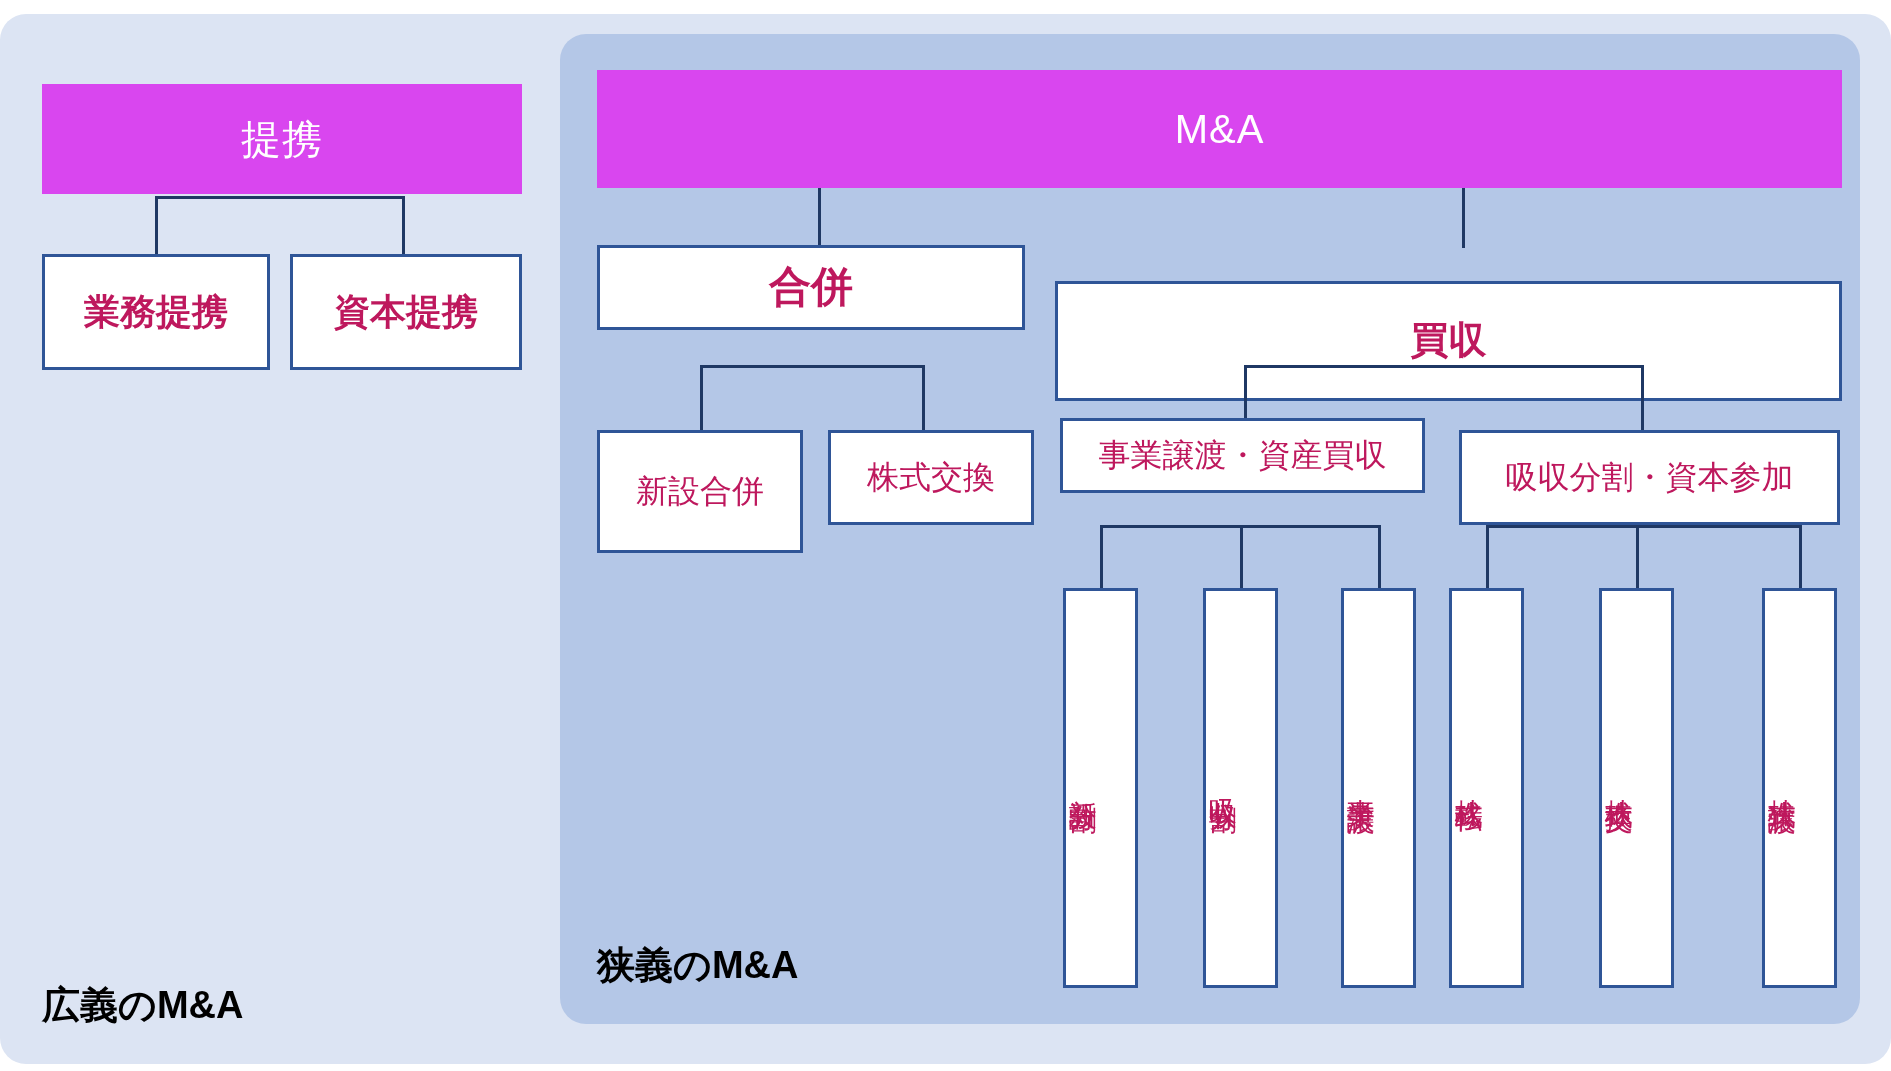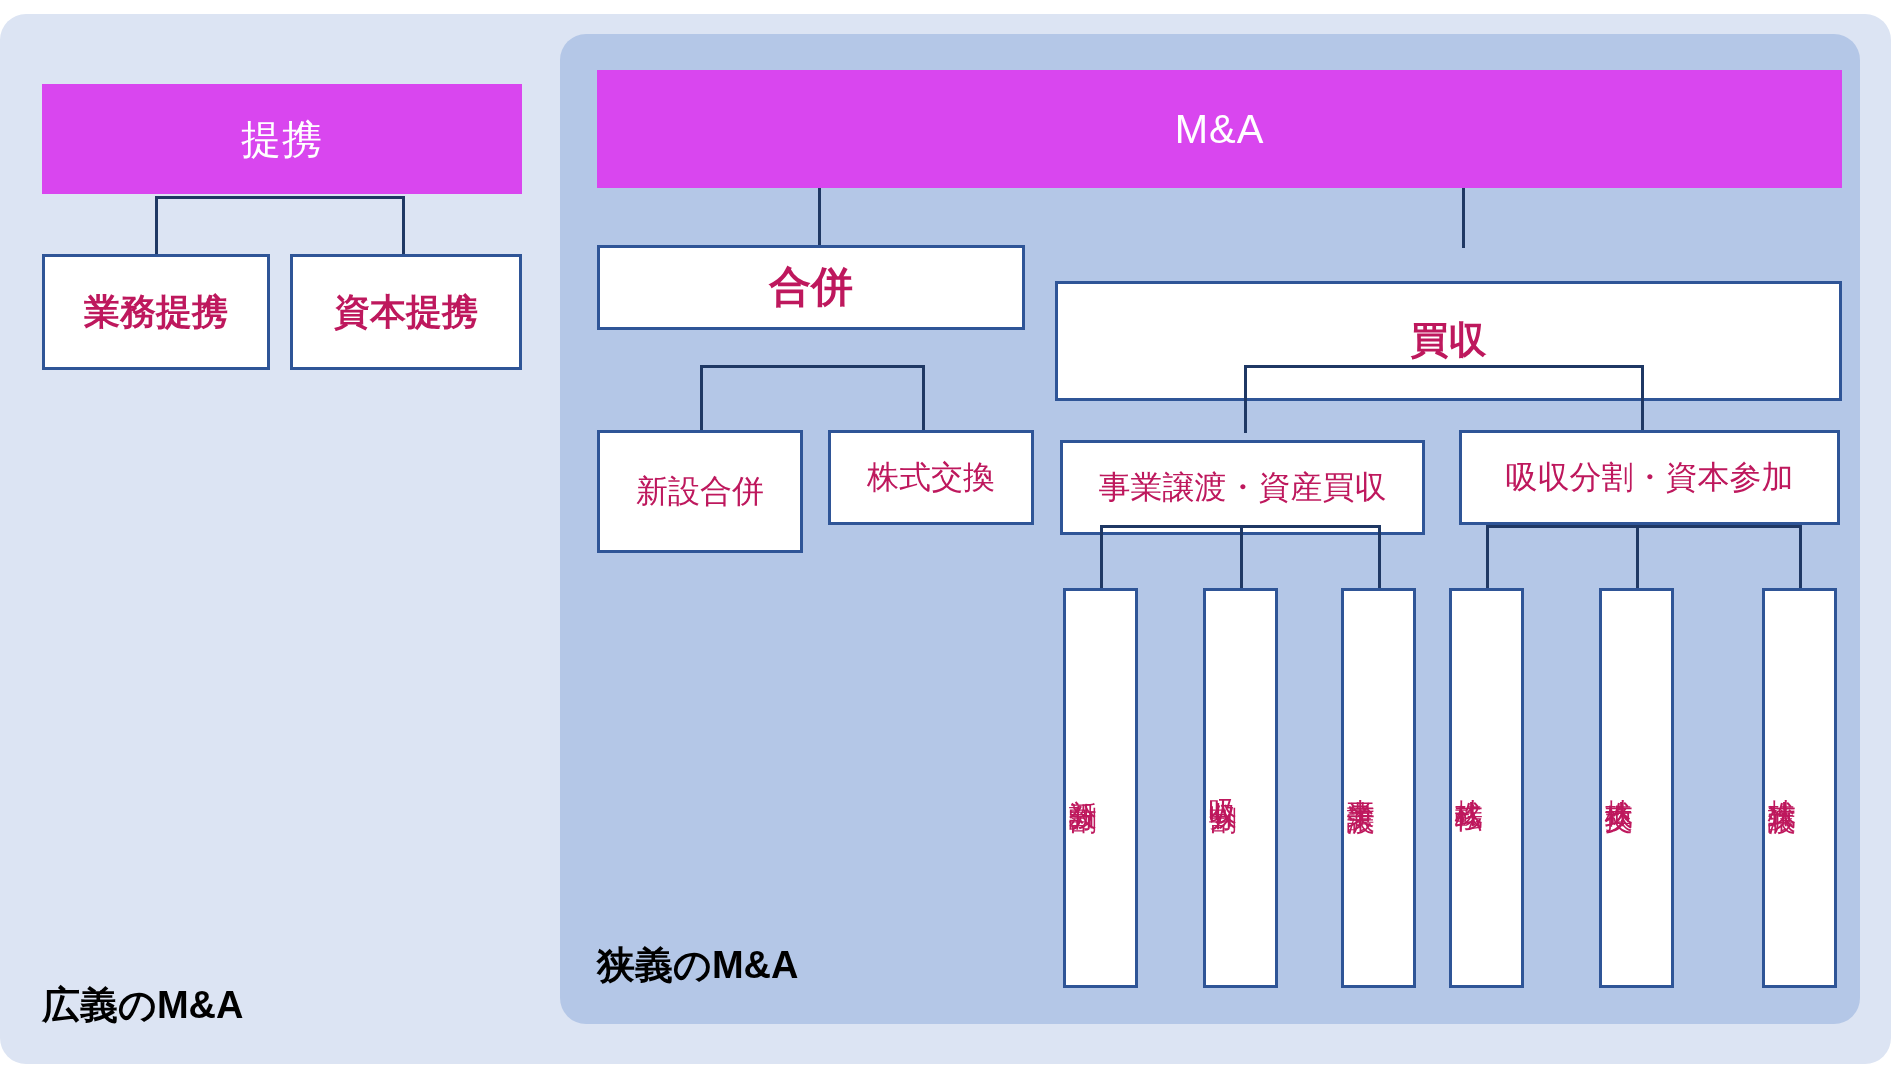--- a/index.html
+++ b/index.html
@@ -90,21 +90,21 @@
   <div class="vline" style="left:700px;top:365px;height:68px;"></div>
   <div class="vline" style="left:922px;top:365px;height:68px;"></div>
 
   <div class="box node" style="left:597px;top:430px;width:206px;height:123px;font-size:32px;">新設合併</div>
   <div class="box node" style="left:828px;top:430px;width:206px;height:95px;font-size:32px;">株式交換</div>
 
   <div class="hline" style="left:1244px;top:365px;width:400px;"></div>
   <div class="vline" style="left:1244px;top:365px;height:68px;"></div>
   <div class="vline" style="left:1641px;top:365px;height:68px;"></div>
 
-  <div class="box node" style="left:1060px;top:440px;width:365px;height:95px;font-size:32px;">事業譲渡・資産買収</div>
+  <div class="box node" style="left:1060px;top:418px;width:365px;height:75px;font-size:32px;">事業譲渡・資産買収</div>
   <div class="box node" style="left:1459px;top:430px;width:381px;height:95px;font-size:32px;">吸収分割・資本参加</div>
 
   <div class="hline" style="left:1100px;top:525px;width:278px;"></div>
   <div class="vline" style="left:1100px;top:525px;height:65px;"></div>
   <div class="vline" style="left:1240px;top:525px;height:65px;"></div>
   <div class="vline" style="left:1378px;top:525px;height:65px;"></div>
 
   <div class="box node vert" style="left:1063px;top:588px;width:75px;height:400px;">新設分割</div>
   <div class="box node vert" style="left:1203px;top:588px;width:75px;height:400px;">吸収分割</div>
   <div class="box node vert" style="left:1341px;top:588px;width:75px;height:400px;">事業譲渡</div>

